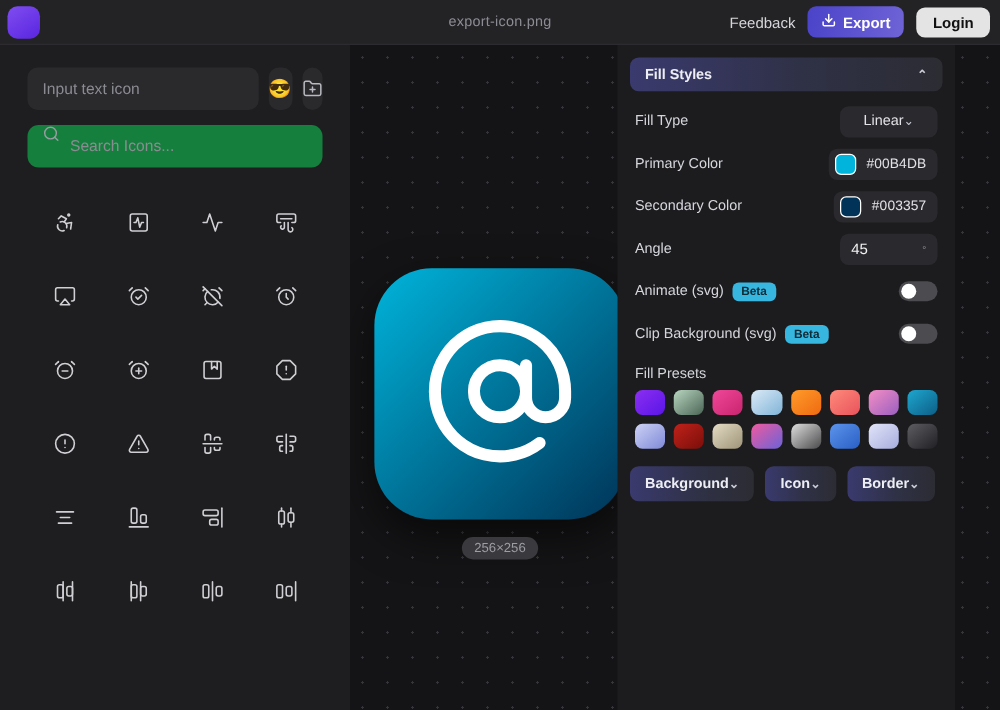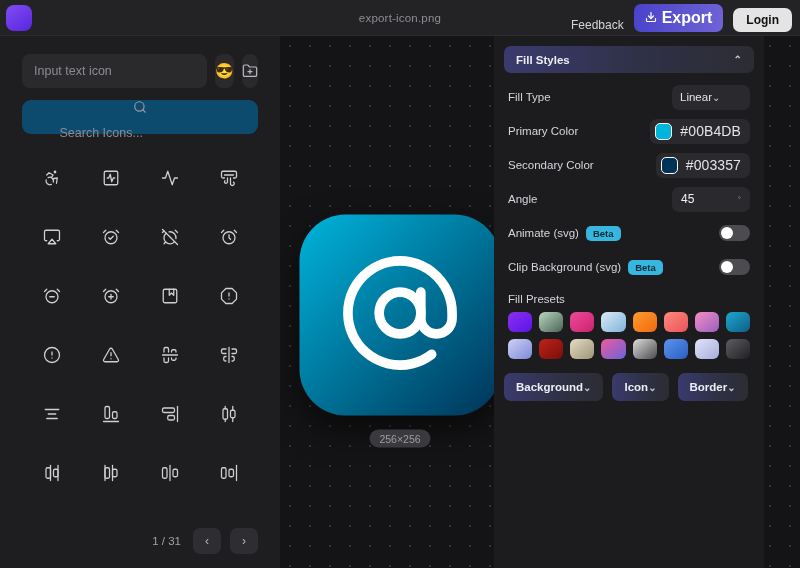--- a/index.html
+++ b/index.html
@@ -24,28 +24,28 @@
     width: 26px; height: 26px; margin-left: 6px; border-radius: 8px;
     background: linear-gradient(145deg, #7f4df0, #5a25e0);
     flex: none;
   }
   #title {
     position: absolute; left: 0; right: 0; text-align: center;
     font-size: 11.5px; color: #8c8c94; letter-spacing: .2px;
     pointer-events: none;
   }
   #header-right {
-    margin-left: auto; display: flex; align-items: flex-end; gap: 10px;
+    margin-left: auto; display: flex; align-items: center; gap: 10px;
     padding-right: 8px; z-index: 2;
   }
   #feedback { font-size: 12px; color: #d6d6da; cursor: pointer; }
   #export-btn {
     display: flex; align-items: center; gap: 5px;
     background: linear-gradient(100deg,#4a43c9,#6f63d6);
-    color: #fff; font-size: 16px; font-weight: bold;
+    color: #fff; font-size: 12px; font-weight: bold;
     padding: 5px 11px; border-radius: 7px; border: none; cursor: pointer;
   }
   #login-btn {
     background: #e4e4e4; color: #111; font-size: 12px; font-weight: bold;
     padding: 5px 13px; border-radius: 7px; border: none; cursor: pointer;
   }
 
   
   #sidebar {
     position: absolute; top: 36px; left: 0; width: 280px; height: 532px;
@@ -58,24 +58,23 @@
     color: #cfcfd4; font-size: 12.5px; padding: 0 12px;
     font-family: "Liberation Sans", sans-serif;
   }
   #text-input::placeholder { color: #8b8b92; }
   .sq-btn {
     width: 34px; height: 34px; background: #2a2a2d; border: none; border-radius: 8px;
     display: flex; align-items: center; justify-content: center;
     cursor: pointer; color: #b9b9c0; font-size: 15px;
   }
   #search-wrap {
-    margin: 12px 22px 0 22px; height: 34px; background: #0c4a6e;
-    border-radius: 9px; display: flex; align-items: center; gap: 8px;
+    margin: 12px 22px 0 22px; height: 34px; background: #15803d;
+    border-radius: 9px; display: flex; gap: 8px;
     padding: 0 12px;
-    flex-direction: column;
   }
   #search-input {
     flex: 1; background: transparent; border: none; outline: none;
     color: #ccc; font-size: 12.5px; font-family: "Liberation Sans", sans-serif;
   }
   #search-input::placeholder { color: #8b8b92; }
 
   #icon-grid {
     margin-top: 14px; display: grid;
     grid-template-columns: repeat(4, 1fr);
@@ -153,28 +152,28 @@
   .chev { color: #c9ccd6; font-size: 10px; }
   .row {
     display: flex; align-items: center; justify-content: space-between;
     height: 32px; margin-top: 2px; padding: 0 4px;
   }
   .row-label { font-size: 11.5px; color: #d5d6db; }
   .ctrl {
     background: #2a2a2e; border-radius: 7px; height: 25px;
     display: flex; align-items: center; cursor: pointer;
   }
-  #fill-type-ctrl { width: 78px; justify-content: flex-start; padding: 0 8px; }
+  #fill-type-ctrl { width: 78px; justify-content: center; padding: 0 8px; }
   #fill-type-ctrl span:first-child { font-size: 11.5px; color: #e3e3e7; }
   .color-ctrl { padding: 0 9px 0 5px; gap: 8px; }
   .sw {
     width: 17px; height: 17px; border-radius: 5px; border: 1.6px solid #fff;
     flex: none;
   }
-  .hexv { font-size: 14px; color: #e3e3e7; letter-spacing: .1px; }
+  .hexv { font-size: 11px; color: #e3e3e7; letter-spacing: .1px; }
   #angle-ctrl { width: 78px; justify-content: space-between; padding: 0 9px; }
   #angle-val { font-size: 12px; color: #f0f0f2; }
   #angle-unit { font-size: 8px; color: #8f8f97; }
   .beta {
     background: #37b6e0; color: #0e2b36; font-size: 9.5px; font-weight: bold;
     padding: 2px 7px; border-radius: 5px; margin-left: 7px;
   }
   .lbl-flex { display: flex; align-items: center; }
   .toggle {
     width: 31px; height: 16px; border-radius: 9px;
@@ -446,25 +445,20 @@
         </div>
       <div class="icon-cell">
           <svg viewBox="0 0 24 24">
             <rect width="6" height="14" x="2" y="5" rx="2"></rect>
             <rect width="6" height="10" x="12" y="7" rx="2"></rect>
             <path d="M22 2v20"></path>
           </svg>
         </div>
     </div>
 
-    <div id="pager">
-      <span id="page-label">1 / 31</span>
-      <button class="pg-btn">‹</button>
-      <button class="pg-btn">›</button>
-    </div>
   </div>
 
   <div id="rpanel">
 
     <div class="section-head">
       <span>Fill Styles</span>
       <span class="chev">⌃</span>
     </div>
 
     <div style="margin-top:8px;">

